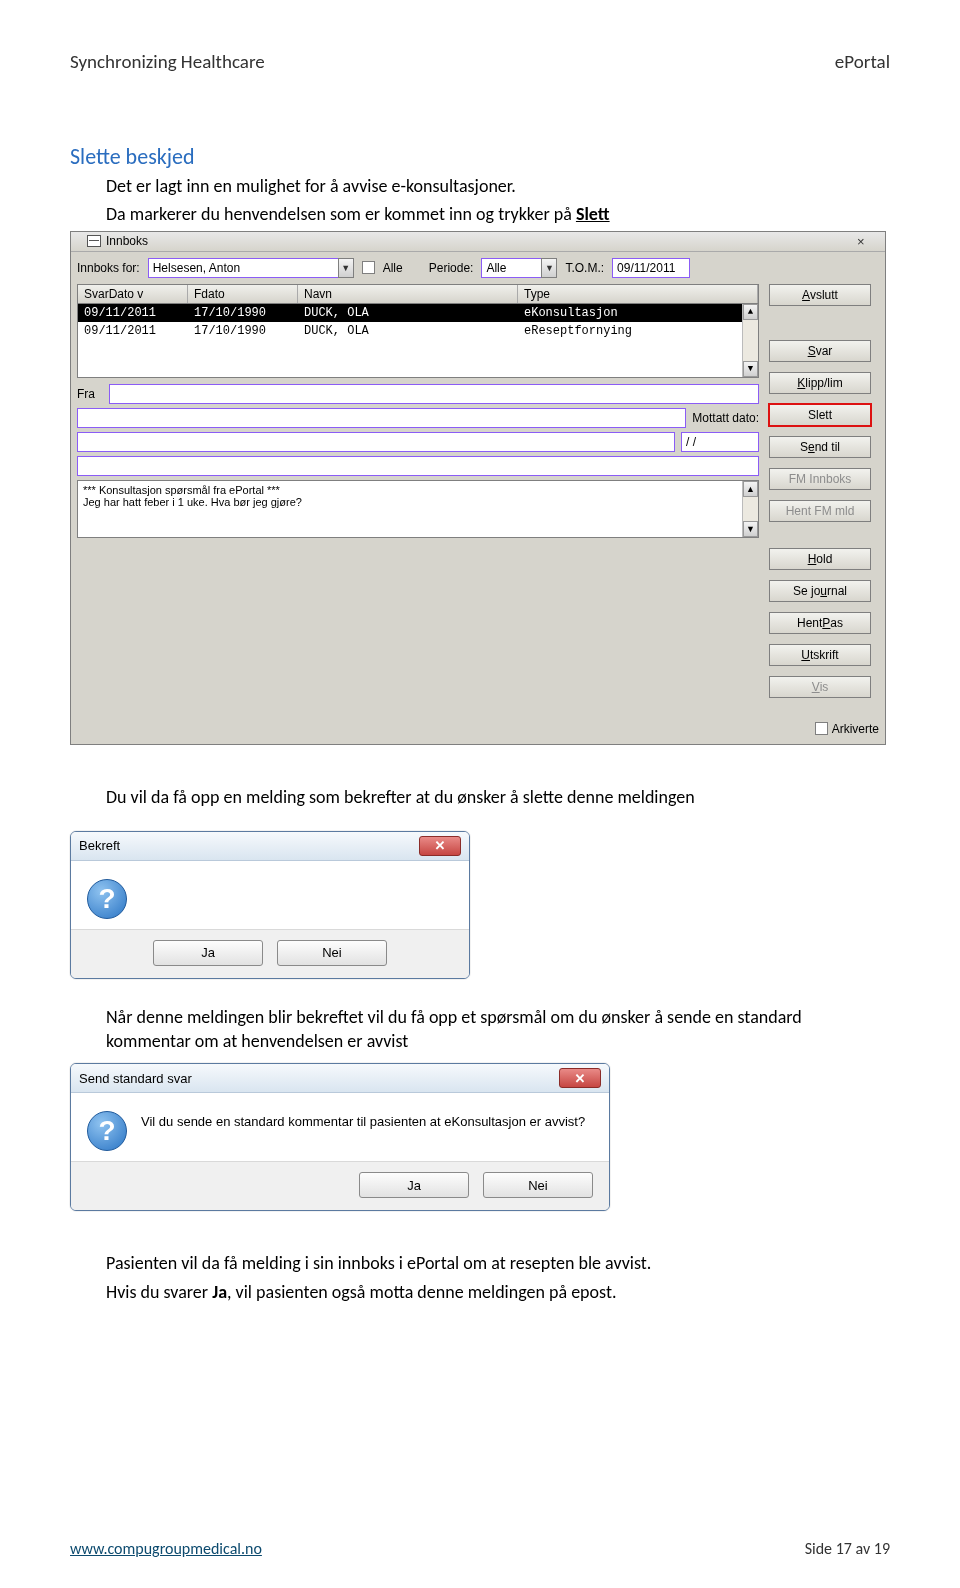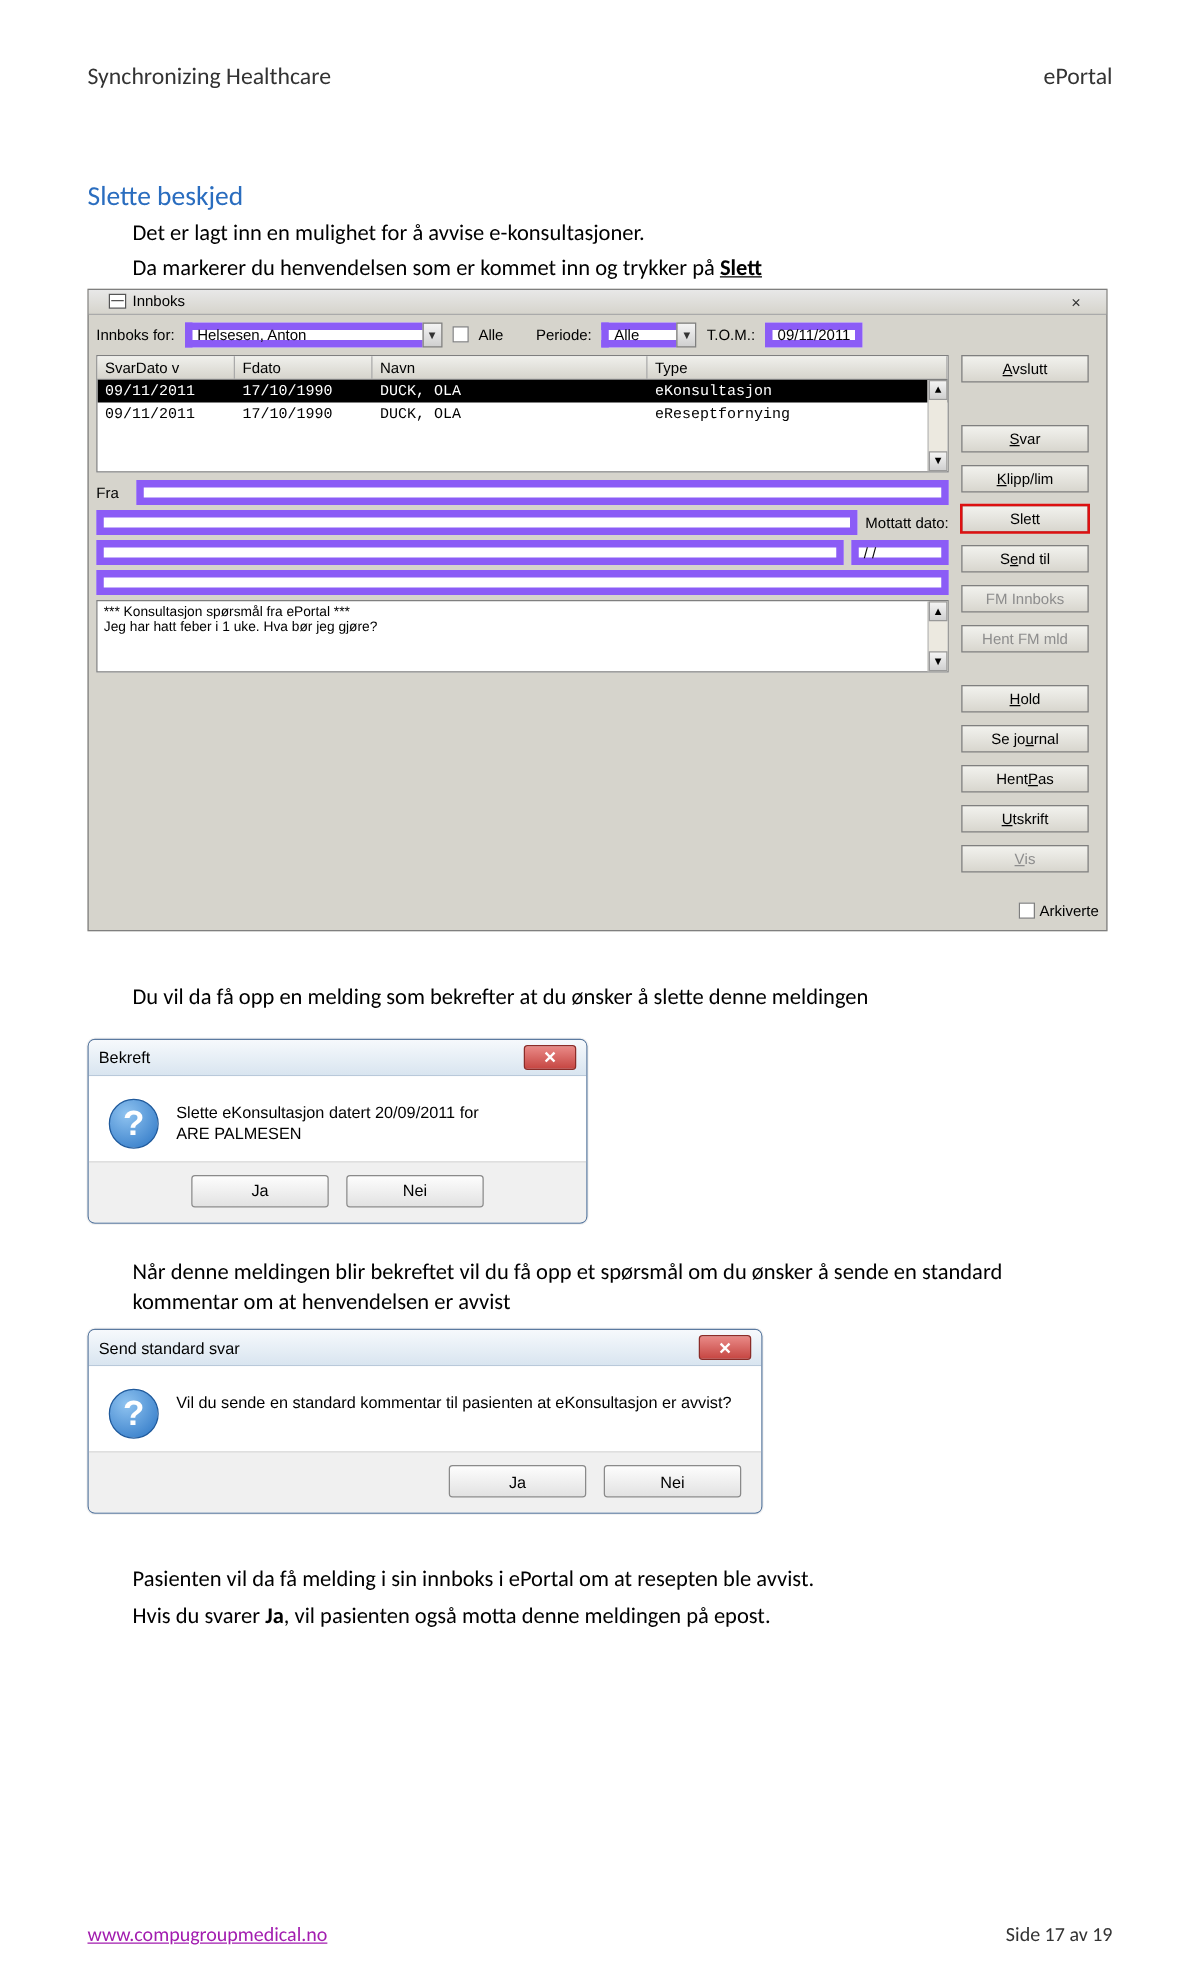--- a/index.html
+++ b/index.html
@@ -72,21 +72,21 @@
     width:16px; padding:0 4px;
     font-family: Arial; font-size:13px; color:#333;
     cursor:default;
   }
   .win .filter-row {
     display:flex; align-items:center; gap:8px;
     padding: 6px 6px;
   }
   .lbl { font-size:12px; }
   .field {
-    background:#fff; border:6px solid #8b5cf6;
+    background:#fff; border:1px solid #8b5cf6;
     height:20px; padding:1px 4px; font-size:12px;
     display:inline-flex; align-items:center;
   }
   .combo { display:inline-flex; }
   .combo .field { border-right:none; }
   .combo .arrow {
     width:16px; height:20px;
     border:1px solid #7f7f7f;
     background: linear-gradient(#f4f4f4,#d0d0d0);
     display:flex; align-items:center; justify-content:center;
@@ -217,21 +217,21 @@
   }
   .dlg-wide { width: 540px; }
   .dlg-wide .dlg-buttons { justify-content:flex-end; padding-right:16px; }
 
   
   .footer {
     display:flex; justify-content:space-between;
     color:#333; font-size:16px;
     position:absolute; bottom:30px; left:70px; right:70px;
   }
-  .footer a { color:#a21caf; text-decoration:underline; }
+  .footer a { color:#0c4a6e; text-decoration:underline; }
 </style>
 </head>
 <body>
 
 <div class="header-row">
   <div>Synchronizing Healthcare</div>
   <div>ePortal</div>
 </div>
 
 <div class="section-title">Slette beskjed</div>
@@ -353,22 +353,20 @@
 <div class="body-text">Du vil da få opp en melding som bekrefter at du ønsker å slette denne meldingen</div>
 <div class="spacer-sm"></div>
 
 <div class="dlg">
   <div class="dlg-title">
     <span>Bekreft</span>
     <div class="dlg-close">✕</div>
   </div>
   <div class="dlg-body">
     <div class="q-icon">?</div>
-    <div class="dlg-text" style="white-space:pre-line">Slette eKonsultasjon datert 20/09/2011 for
-ARE PALMESEN</div>
   </div>
   <div class="dlg-buttons">
     <div class="dlg-btn">Ja</div>
     <div class="dlg-btn">Nei</div>
   </div>
 </div>
 
 <div class="spacer-md"></div>
 <div class="body-text">Når denne meldingen blir bekreftet vil du få opp et spørsmål om du ønsker å sende en standard kommentar om at henvendelsen er avvist</div>
 <div style="height:6px"></div>

